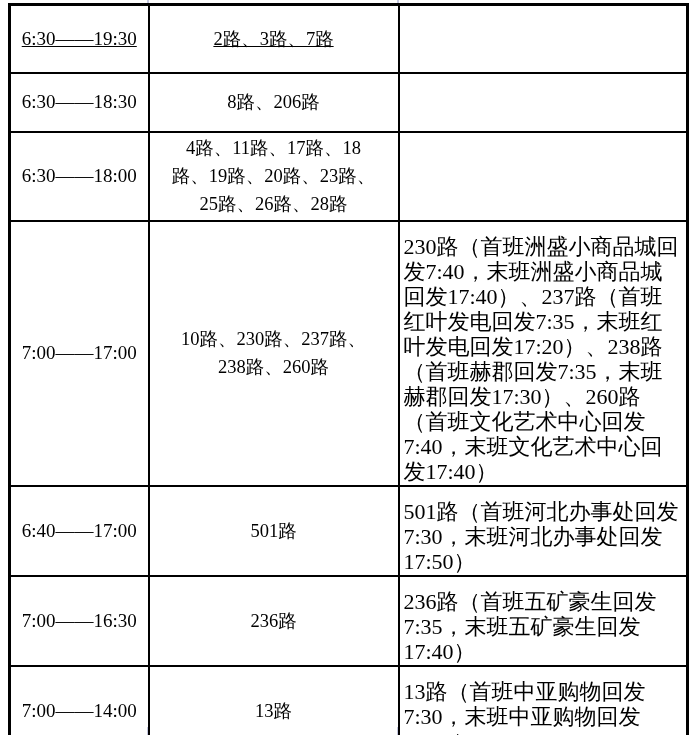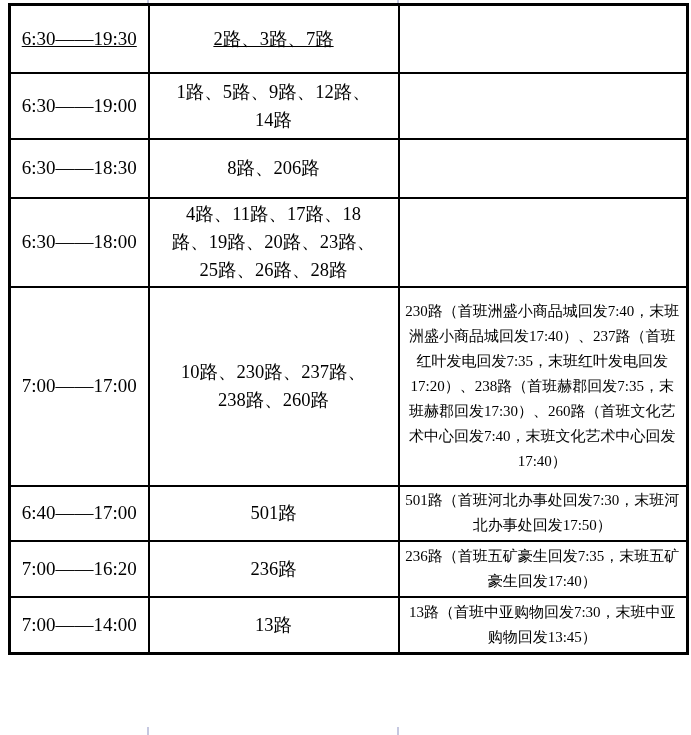--- a/index.html
+++ b/index.html
@@ -53,24 +53,24 @@
     white-space: nowrap;
     padding: 0 2px;
   }
   .routes-cell {
     text-align: center;
     font-size: 18.5px;
     line-height: 28px;
     padding: 0 20px;
   }
   .remark-cell {
-    text-align: center;
-    font-size: 15px;
+    text-align: left;
+    font-size: 22px;
     line-height: 25px;
-    padding: 1px 5px 1px 4px;
+    padding: 12px 5px 1px 4px;
     word-wrap: break-word;
   }
   
   .stub {
     position: absolute;
     background: #c5c8e0;
     width: 2px;
   }
   .stub-top    { top: 0; height: 3px; }
   .stub-bottom { top: 727px; height: 8px; }
@@ -90,25 +90,20 @@
     <col class="c-time">
     <col class="c-routes">
     <col class="c-remark">
   </colgroup>
   <tbody>
     <tr class="r0">
       <td class="time-cell">6:30——19:30</td>
       <td class="routes-cell">2路、3路、7路</td>
       <td class="remark-cell"></td>
     </tr>
-    <tr class="r1">
-      <td class="time-cell">6:30——19:00</td>
-      <td class="routes-cell">1路、5路、9路、12路、14路</td>
-      <td class="remark-cell"></td>
-    </tr>
     <tr class="r2">
       <td class="time-cell">6:30——18:30</td>
       <td class="routes-cell">8路、206路</td>
       <td class="remark-cell"></td>
     </tr>
     <tr class="r3">
       <td class="time-cell">6:30——18:00</td>
       <td class="routes-cell">4路、11路、17路、18路、19路、20路、23路、25路、26路、28路</td>
       <td class="remark-cell"></td>
     </tr>
@@ -116,21 +111,21 @@
       <td class="time-cell">7:00——17:00</td>
       <td class="routes-cell">10路、230路、237路、238路、260路</td>
       <td class="remark-cell">230路（首班洲盛小商品城回发7:40，末班洲盛小商品城回发17:40）、237路（首班红叶发电回发7:35，末班红叶发电回发17:20）、238路（首班赫郡回发7:35，末班赫郡回发17:30）、260路（首班文化艺术中心回发7:40，末班文化艺术中心回发17:40）</td>
     </tr>
     <tr class="r5">
       <td class="time-cell">6:40——17:00</td>
       <td class="routes-cell">501路</td>
       <td class="remark-cell">501路（首班河北办事处回发7:30，末班河北办事处回发17:50）</td>
     </tr>
     <tr class="r6">
-      <td class="time-cell">7:00——16:20</td>
+      <td class="time-cell">7:00——16:30</td>
       <td class="routes-cell">236路</td>
       <td class="remark-cell">236路（首班五矿豪生回发7:35，末班五矿豪生回发17:40）</td>
     </tr>
     <tr class="r7">
       <td class="time-cell">7:00——14:00</td>
       <td class="routes-cell">13路</td>
       <td class="remark-cell">13路（首班中亚购物回发7:30，末班中亚购物回发13:45）</td>
     </tr>
   </tbody>
 </table>

